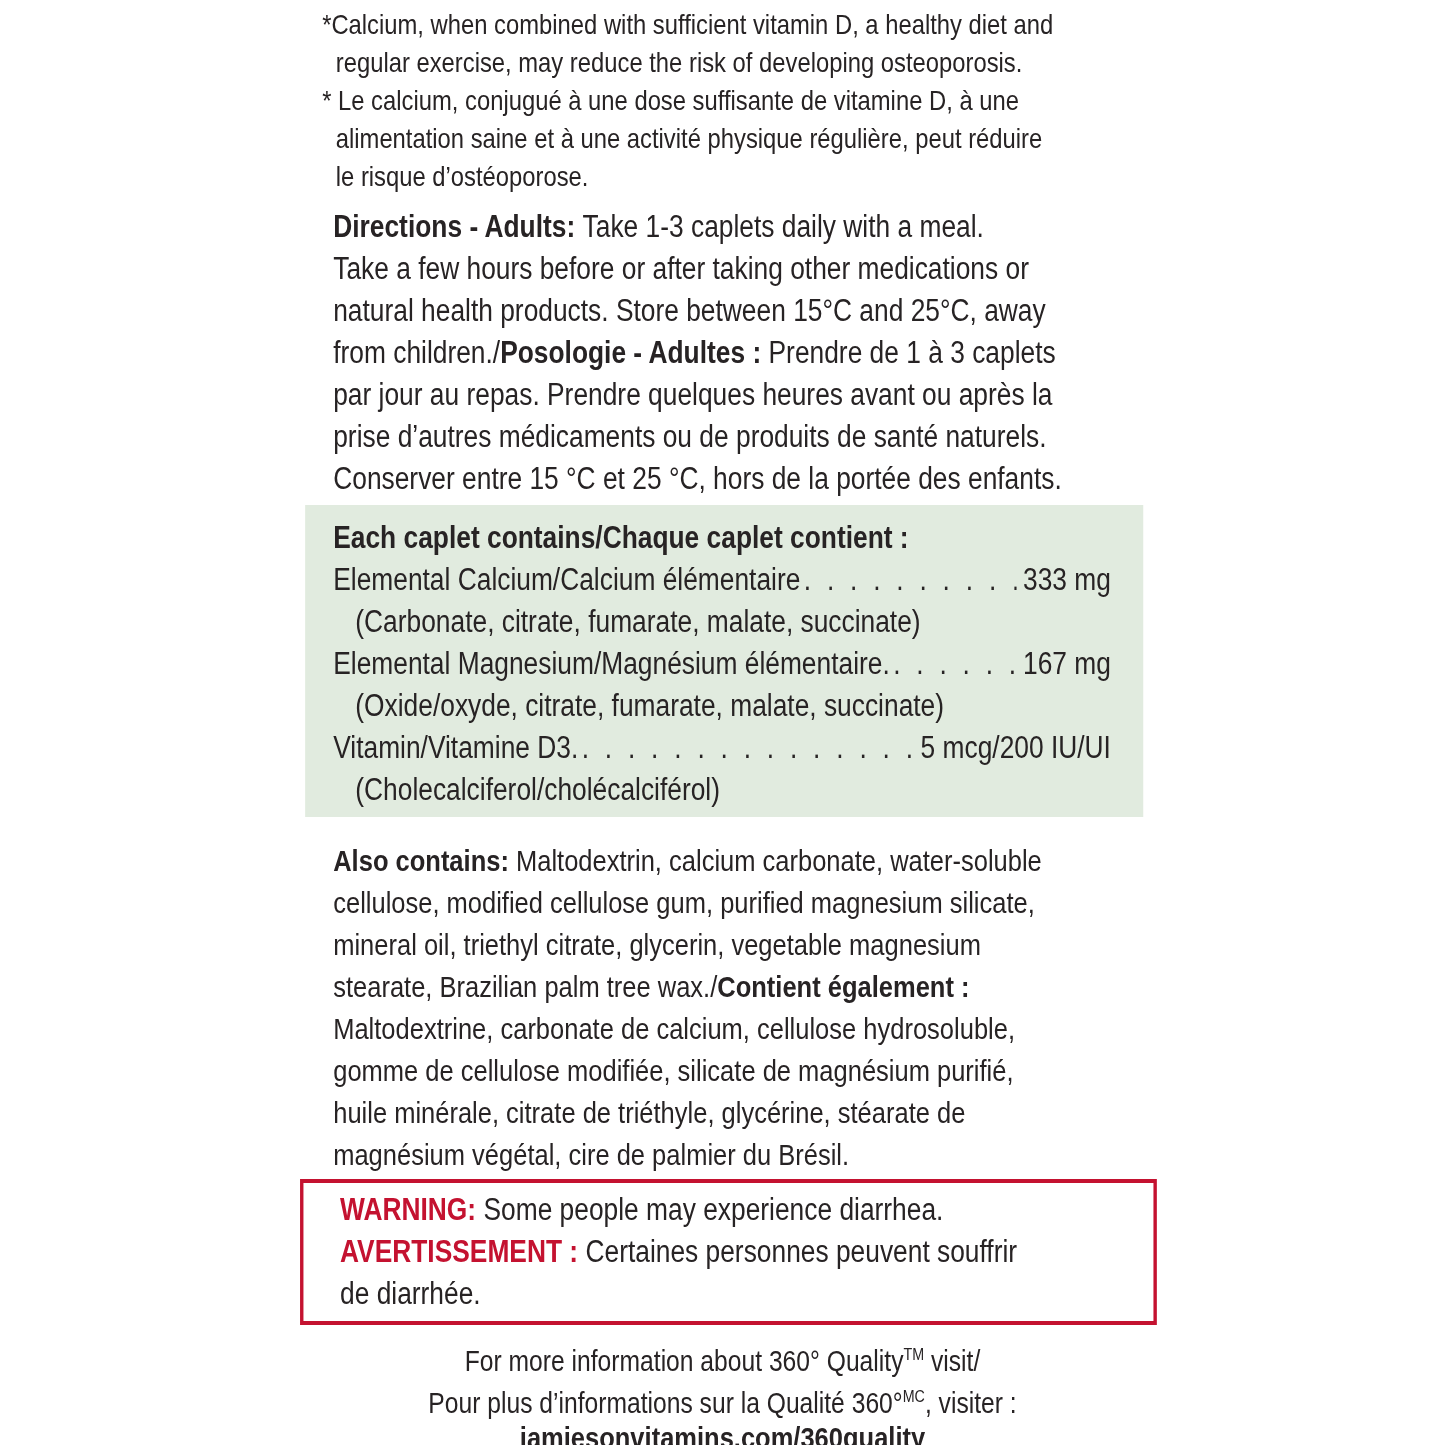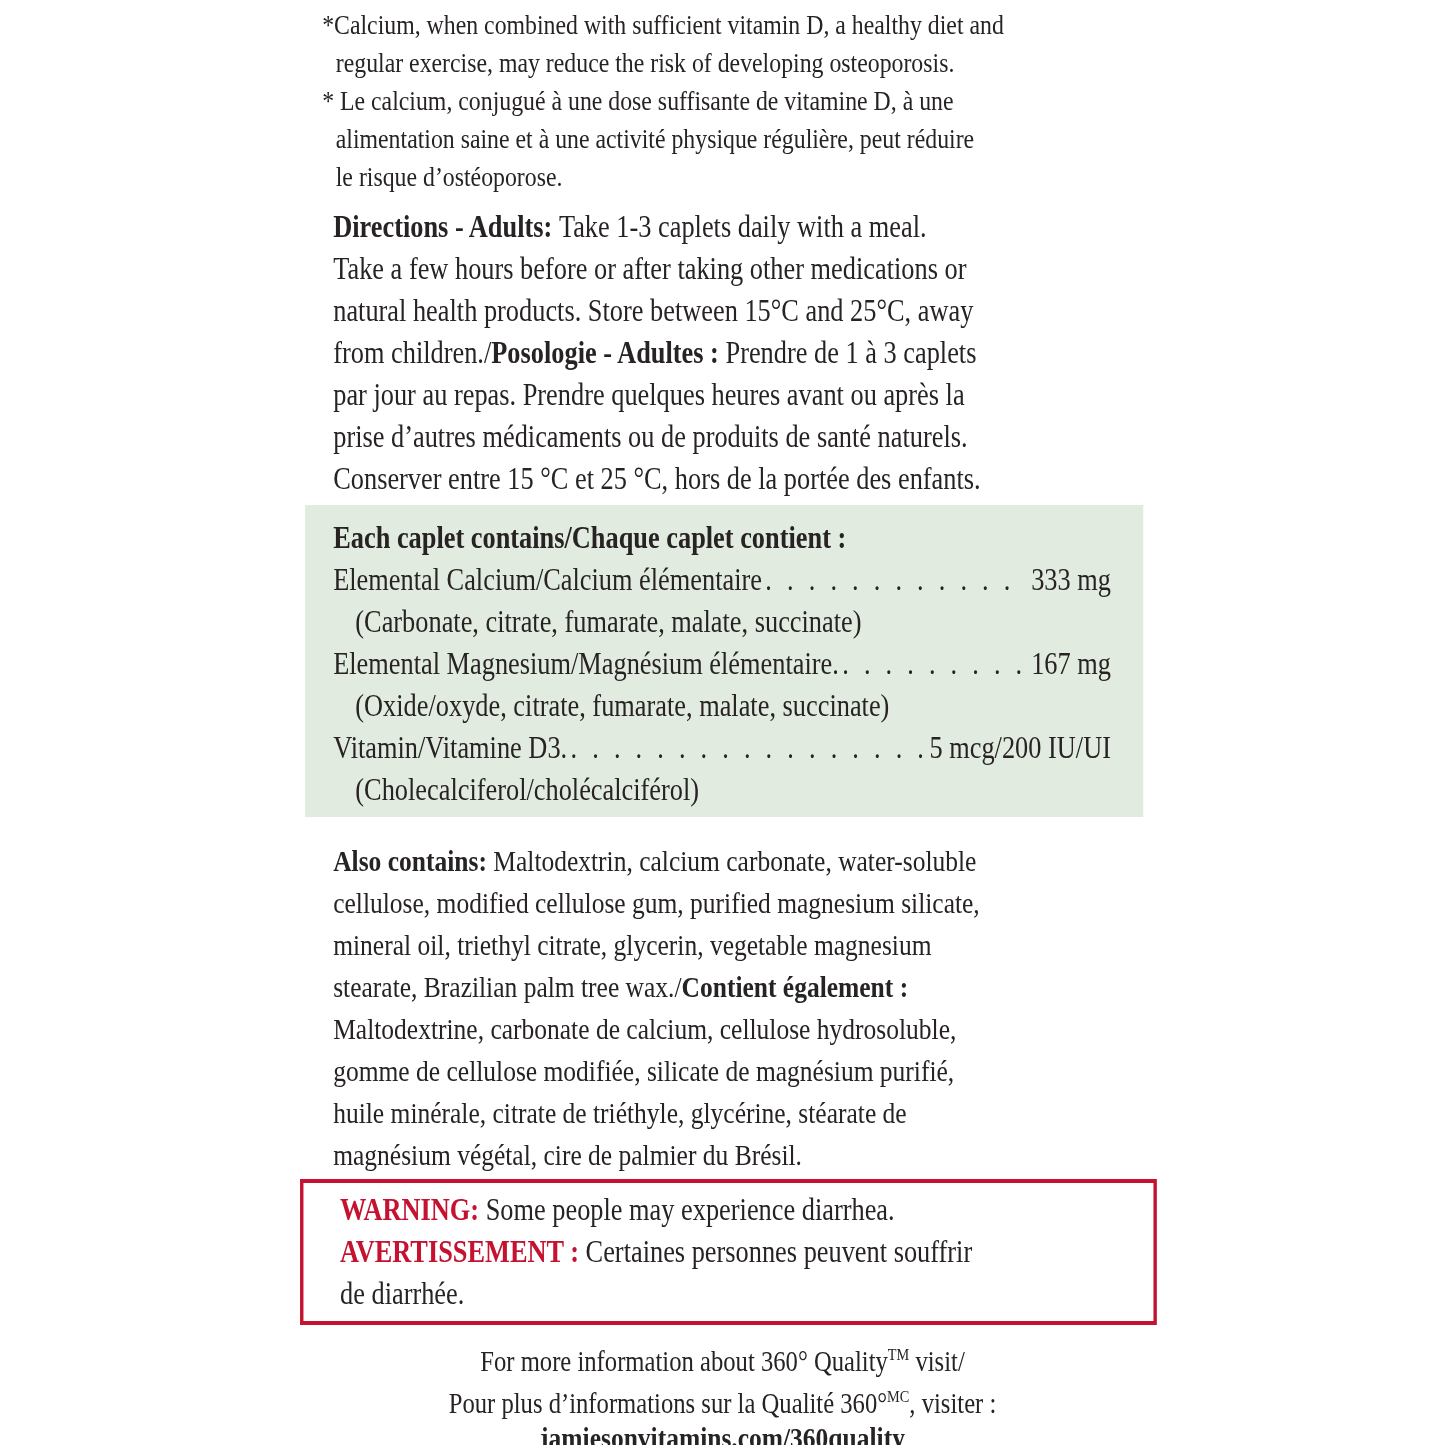--- a/index.html
+++ b/index.html
@@ -9,21 +9,21 @@
     --bg:#ffffff;
   }
   *{box-sizing:border-box;}
   html,body{margin:0;padding:0;background:#fff;}
   .page{
     position:relative;
     width:1445px;height:1445px;
     background:var(--bg);
     overflow:hidden;
     color:var(--ink);
-    font-family:Liberation Serif, serif;
+    font-family:Liberation Sans, sans-serif;
   }
   
   .condense{
     width:1700px;
     transform:scaleX(0.85);
     transform-origin:0 0;
     padding-top:6px;
   }
   .text-block{white-space:pre-wrap;}
   .b{font-weight:bold;}

